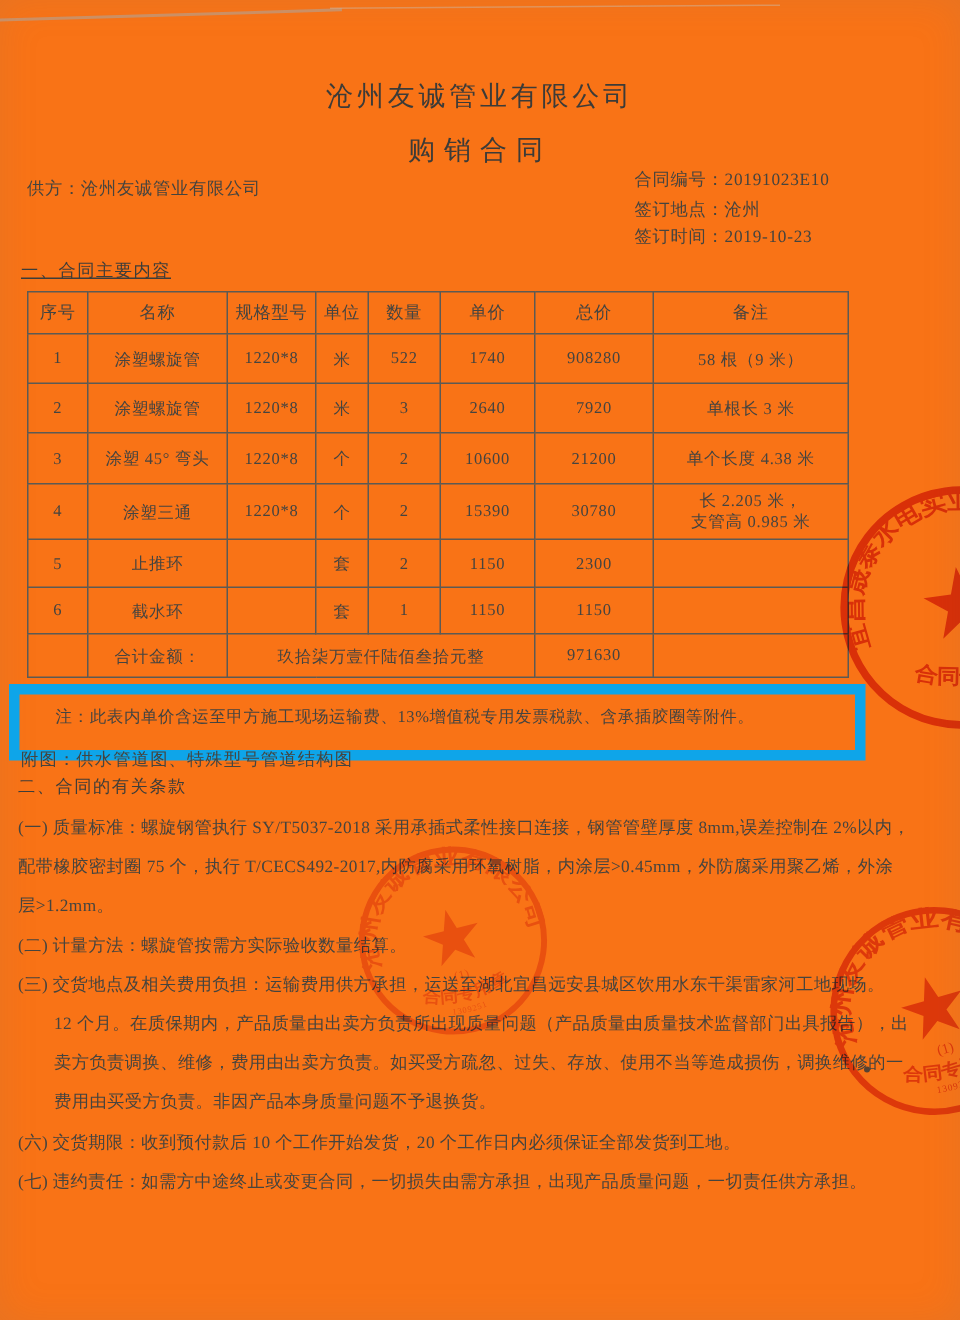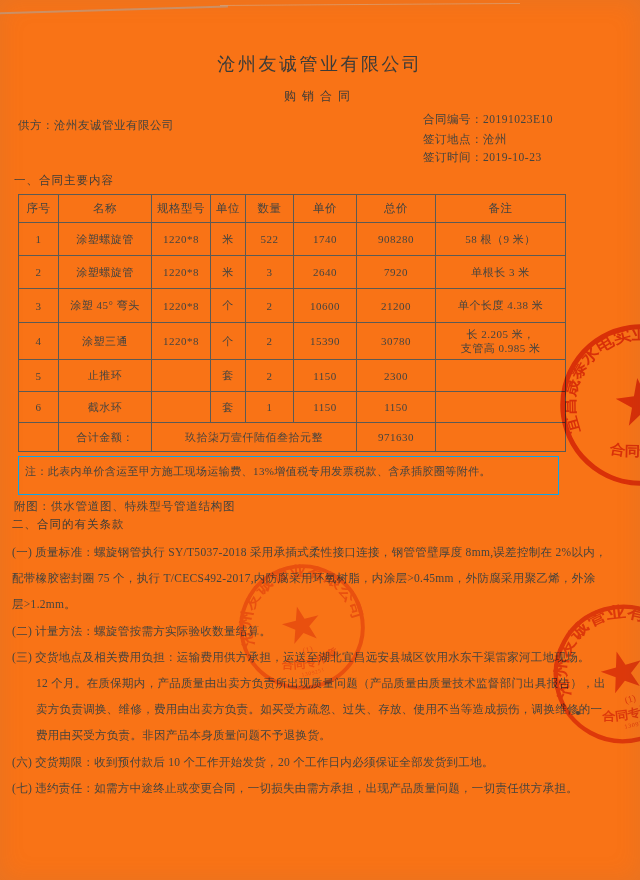--- a/index.html
+++ b/index.html
@@ -20,53 +20,53 @@
     background:#c6c5c1;opacity:.4;transform:rotate(-.4deg);}
   .dot-artifact{position:absolute;left:576px;top:711px;width:4px;height:4px;
     background:#3a3a38;border-radius:50%;opacity:.85;}
 
   .company-title{
     position:absolute;top:52px;left:0;width:100%;text-align:center;
     font-size:18px;letter-spacing:2.5px;color:#3c3b38;font-weight:500;
   }
   .doc-title{
     position:absolute;top:88px;left:0;width:100%;text-align:center;
-    font-size:12px;letter-spacing:6px;color:#3c3b38;font-weight:500;
+    font-size:18px;letter-spacing:6px;color:#3c3b38;font-weight:500;
   }
 
   .info-line{position:absolute;font-size:11.5px;letter-spacing:.5px;white-space:nowrap;color:#45443f;}
   .supplier-line{left:18px;top:118px;}
   .buyer-line{left:18px;top:155px;}
   .contract-no-line{left:423px;top:112px;}
   .sign-place-line{left:423px;top:132px;}
   .sign-date-line{left:423px;top:150px;text-align:center;}
 
   .section-title{position:absolute;font-size:11.5px;letter-spacing:1px;color:#3e3d39;white-space:nowrap;}
-  .section1{left:14px;top:173px;}
+  .section1{left:14px;top:173px;text-decoration:underline;}
   .section2{left:12px;top:517px;}
 
   table.items{
     position:absolute;left:18px;top:194px;width:547px;
     border-collapse:collapse;table-layout:fixed;
     font-size:11px;color:#454440;
   }
   table.items th,table.items td{
     border:1px solid #5c5a54;text-align:center;vertical-align:middle;
     padding:0 2px;font-weight:normal;letter-spacing:.5px;overflow:hidden;
   }
   table.items th{font-size:11.5px;}
   tr.hrow{height:28px;} tr.r1{height:33px;} tr.r2{height:33px;}
   tr.r3{height:34px;} tr.r4{height:37px;} tr.r5{height:32px;}
   tr.r6{height:31px;} tr.trow{height:29px;}
   .preline{white-space:pre-line;line-height:14px;}
 
   .note-box{
-    position:absolute;left:18px;top:456px;width:533px;height:30px;
-    border:1px solid #0ea5e9;font-size:11px;letter-spacing:.4px;
-    padding:7px 0 0 6px;color:#454440;white-space:nowrap;
+    position:absolute;left:6px;top:456px;width:533px;height:30px;
+    border:7px solid #0ea5e9;font-size:11px;letter-spacing:.4px;
+    padding:7px 0 0 24px;color:#454440;white-space:nowrap;
   }
   .attachment-line{position:absolute;left:14px;top:499px;font-size:11.5px;letter-spacing:.8px;color:#45443f;}
 
   .clauses{position:absolute;left:12px;top:539px;width:622px;}
   .clause-line{
     height:26.2px;line-height:26.2px;font-size:11.5px;letter-spacing:.3px;
     white-space:nowrap;color:#45443f;overflow:hidden;font-family:Liberation Serif, serif;
   }
   .clause-indent{padding-left:24px;}
 

